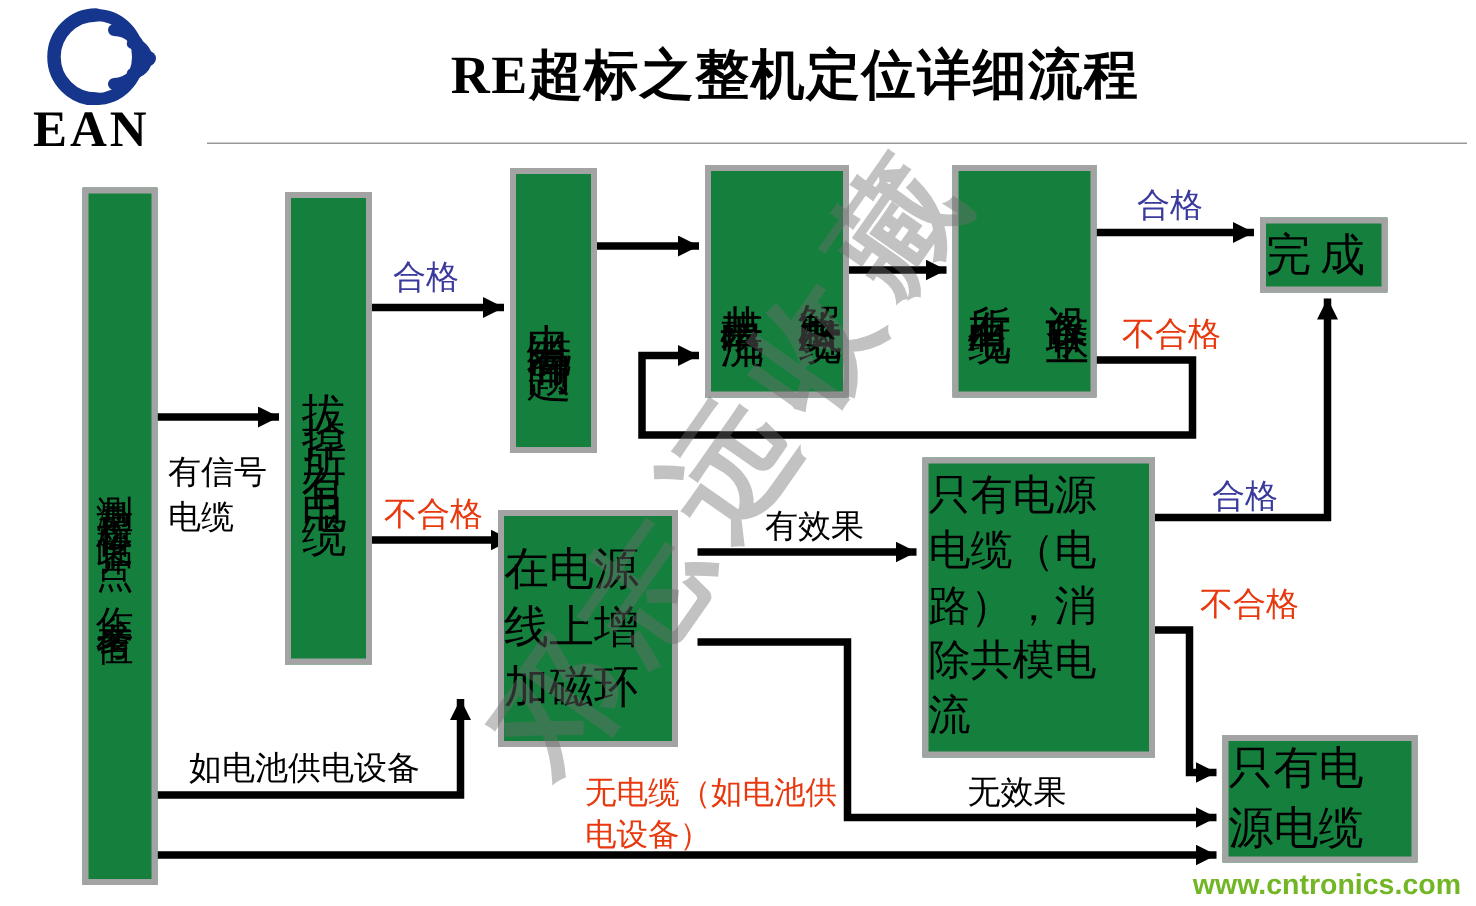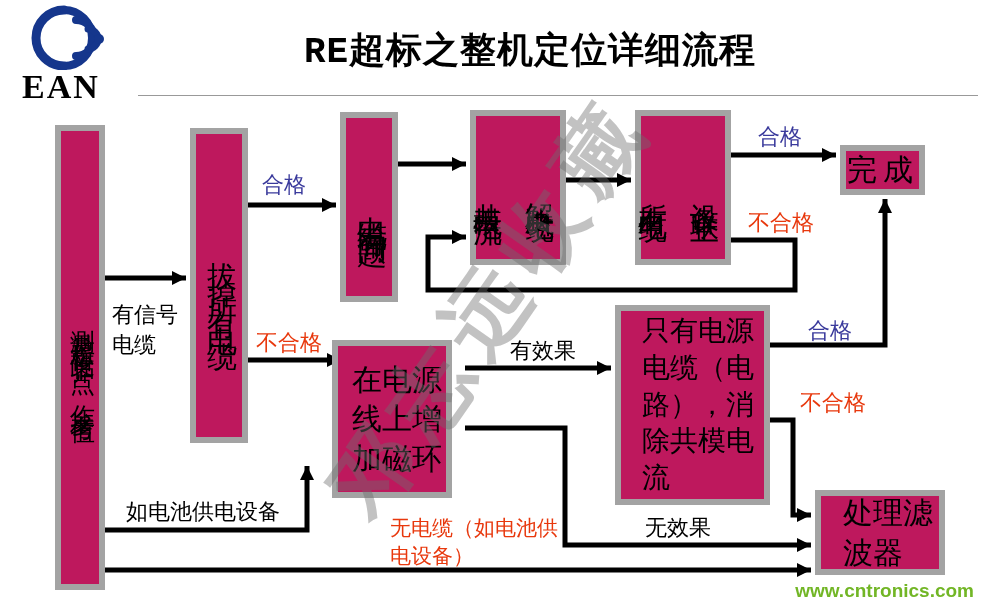--- a/index.html
+++ b/index.html
@@ -5,28 +5,28 @@
 <style>
   html,body{margin:0;padding:0;background:#ffffff;}
   .canvas{
     position:relative;width:984px;height:604px;background:#ffffff;overflow:hidden;
     font-family:"Liberation Serif","DejaVu Serif",serif;color:#000;
   }
   
   .logo{position:absolute;left:20px;top:4px;width:110px;height:100px;z-index:2;text-align:center;}
   .logo-text{position:absolute;left:2px;top:64px;font-size:34px;font-weight:bold;letter-spacing:2px;color:#000;}
   .title{position:absolute;left:140px;top:26px;width:780px;text-align:center;
-         font-size:36px;font-weight:bold;letter-spacing:1px;z-index:2;font-family:Liberation Mono, monospace;}
+         font-size:36px;font-weight:bold;letter-spacing:1px;z-index:2;}
   .header-rule{position:absolute;left:138px;top:95px;width:840px;height:1px;background:#999;z-index:1;}
   
   .arrows{position:absolute;left:0;top:0;z-index:1;}
   .arrows polyline{fill:none;stroke:#000;stroke-width:5;}
   
-  .box{position:absolute;box-sizing:border-box;border:6px solid #a3a3a3;background:#be185d;
-       display:flex;align-items:center;justify-content:flex-end;z-index:2;}
+  .box{position:absolute;box-sizing:border-box;border:4px solid #a3a3a3;background:#15803d;
+       display:flex;align-items:center;justify-content:flex-start;z-index:2;}
   .vtext{writing-mode:vertical-rl;text-orientation:mixed;}
   .cols{gap:12px;}
   .htext{line-height:1.32;text-align:left;}
   
   .lbl{position:absolute;z-index:3;font-size:22px;line-height:1.35;}
   .blue{color:#3a3a9c;}
   .red{color:#e8380d;}
   
   .watermark{position:absolute;left:140px;top:250px;width:700px;text-align:center;z-index:5;
              transform:rotate(-55deg);font-size:84px;font-weight:bold;letter-spacing:14px;
@@ -105,21 +105,21 @@
 
   <div class="box" style="left:332px;top:340px;width:120px;height:158px;">
     <div class="htext" style="font-size:30px;width:94px;">在电源线上增加磁环</div>
   </div>
 
   <div class="box" style="left:615px;top:305px;width:155px;height:200px;">
     <div class="htext" style="font-size:28px;width:122px;">只有电源电缆（电路），消除共模电流</div>
   </div>
 
   <div class="box" style="left:815px;top:490px;width:130px;height:85px;">
-    <div class="htext" style="font-size:30px;width:96px;">处理滤波器</div>
+    <div class="htext" style="font-size:30px;width:96px;">只有电源电缆</div>
   </div>
 
   <div class="lbl blue" style="left:262px;top:170px;">合格</div>
   <div class="lbl blue" style="left:758px;top:122px;">合格</div>
   <div class="lbl blue" style="left:808px;top:316px;">合格</div>
 
   <div class="lbl red" style="left:256px;top:328px;">不合格</div>
   <div class="lbl red" style="left:748px;top:208px;">不合格</div>
   <div class="lbl red" style="left:800px;top:388px;">不合格</div>
 

